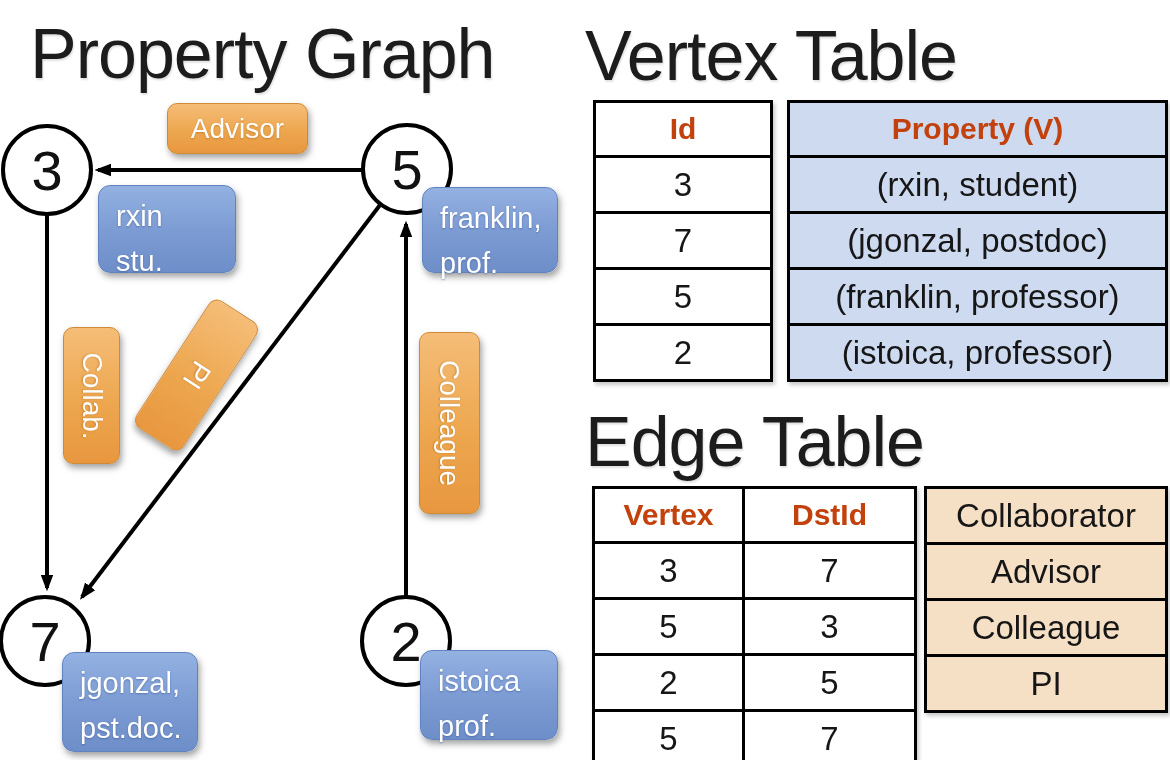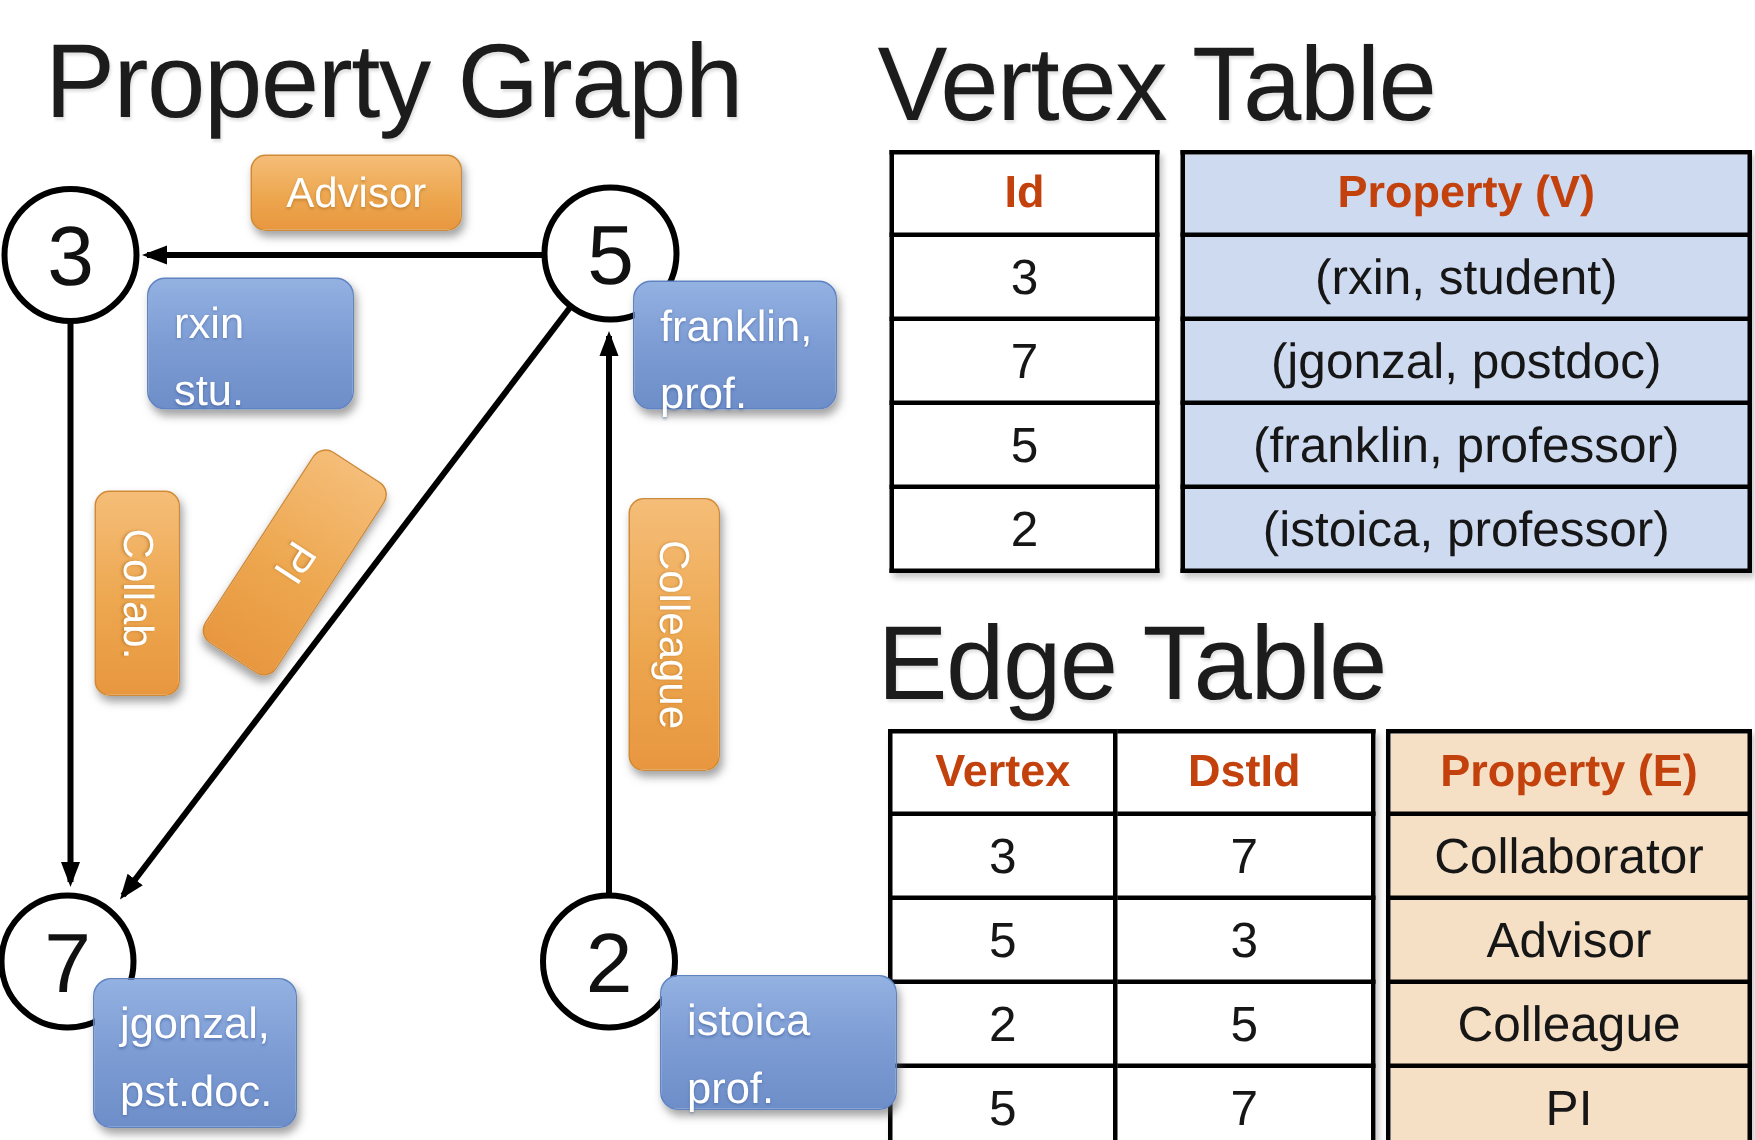--- a/index.html
+++ b/index.html
@@ -101,21 +101,21 @@
     <div>stu.</div>
   </div>
   <div class="vlabel" style="left:422px; top:187px; width:136px; height:86px;">
     <div>franklin,</div>
     <div>prof.</div>
   </div>
   <div class="vlabel" style="left:62px; top:652px; width:136px; height:100px;">
     <div>jgonzal,</div>
     <div>pst.doc.</div>
   </div>
-  <div class="vlabel" style="left:440px; top:650px; width:158px; height:90px;">
+  <div class="vlabel" style="left:420px; top:650px; width:138px; height:90px;">
     <div>istoica</div>
     <div>prof.</div>
   </div>
 
   <table style="left:593px; top:100px; width:180px;">
     <tbody>
         <tr>
           <th class="whitecol">Id</th>
         </tr>
     <tr>
@@ -173,23 +173,20 @@
     </tr>
     <tr>
       <td class="whitecol">5</td>
       <td class="whitecol">7</td>
     </tr>
   </tbody>
     </table>
 
   <table style="left:924px; top:486px; width:244px;">
     <tbody>
-        <tr>
-          <th class="eprop">Property (E)</th>
-        </tr>
     <tr>
           <td class="eprop">Collaborator</td>
         </tr>
     <tr>
           <td class="eprop">Advisor</td>
         </tr>
     <tr>
           <td class="eprop">Colleague</td>
         </tr>
     <tr>

